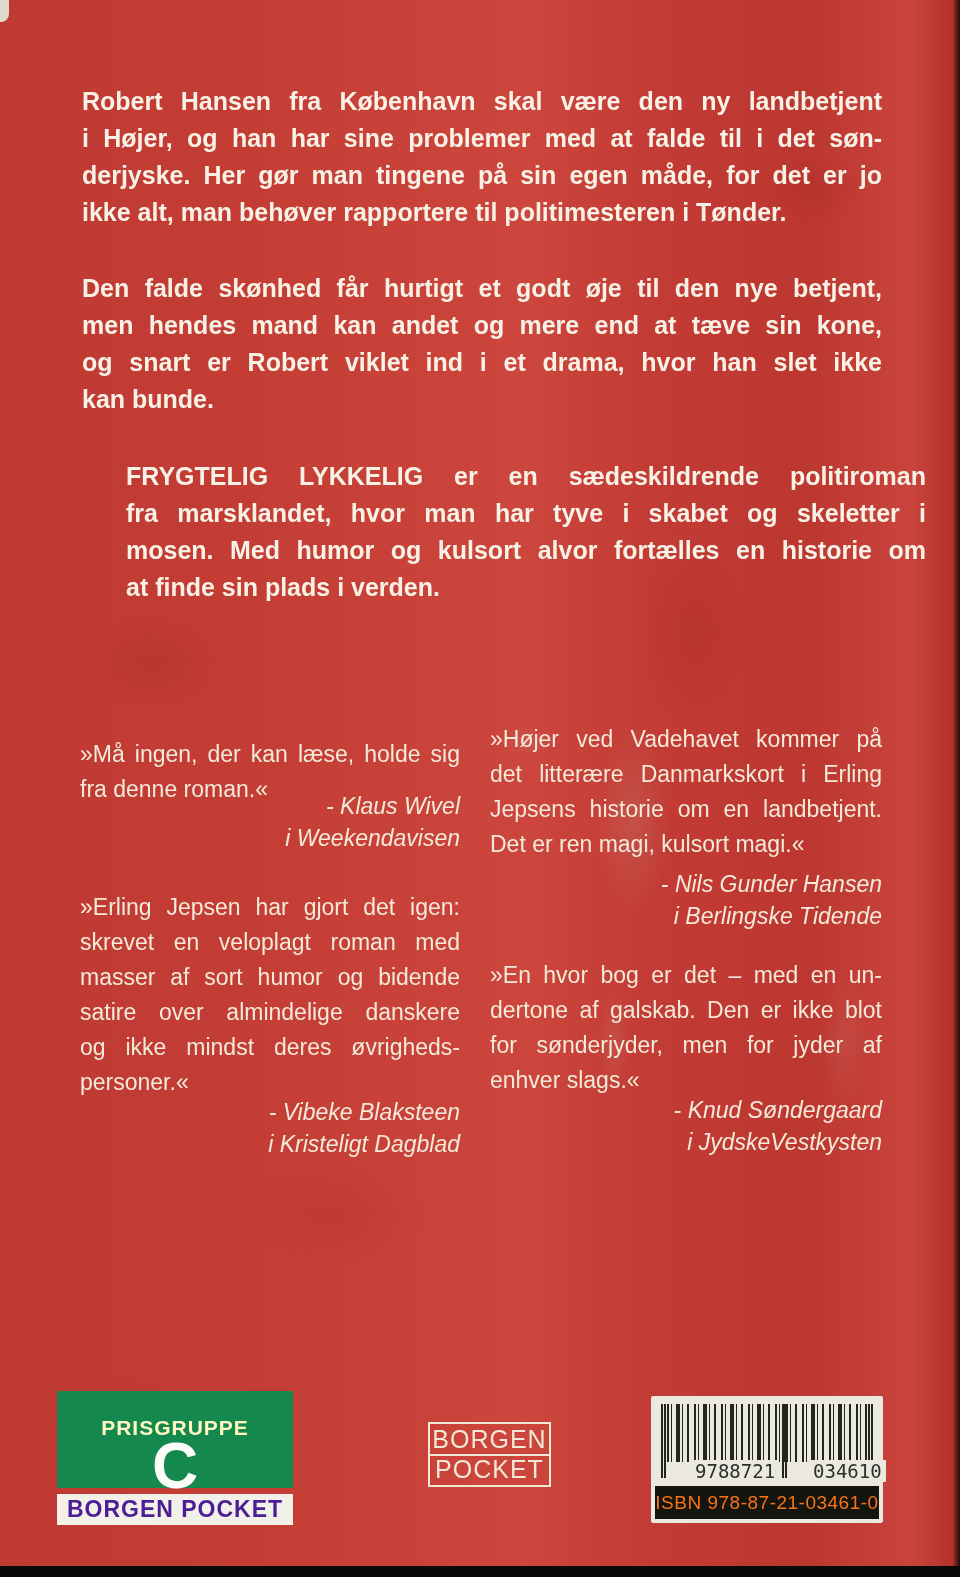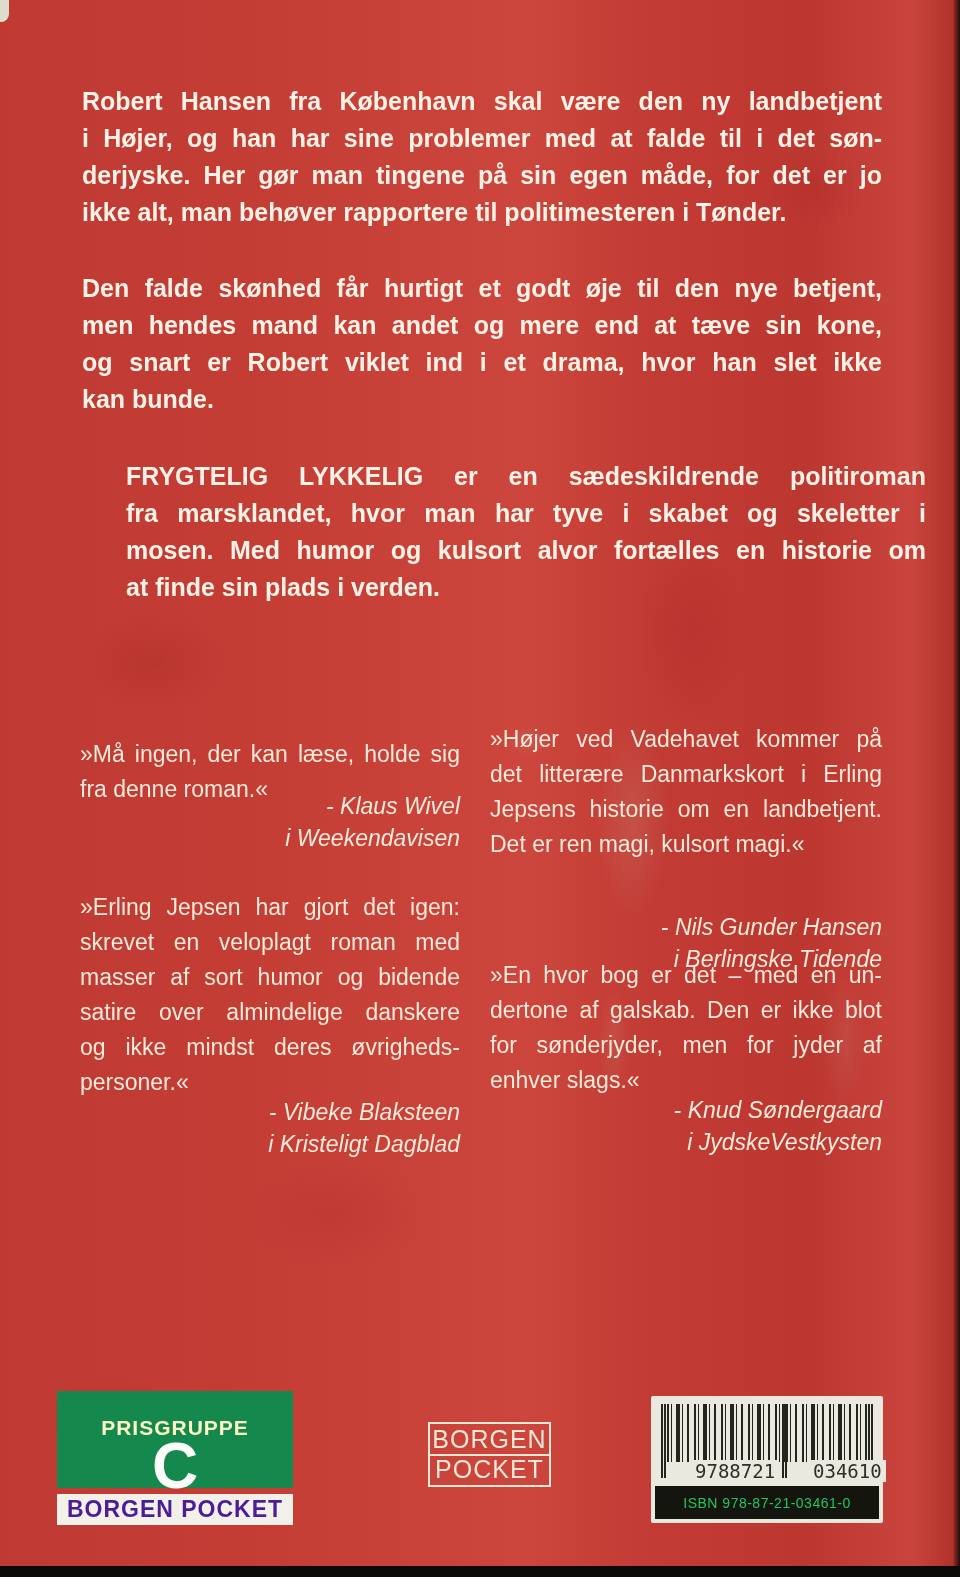--- a/index.html
+++ b/index.html
@@ -35,21 +35,21 @@
   #p1{top:83px;} #p2{top:270px;} #p3{top:458px;margin-left:44px;}
 
   
   .quote{font-size:23px;line-height:35px;color:#f3ead9;}
   .attr{font-size:23px;line-height:32px;color:#f3ead9;font-style:italic;}
   .attr .jline{text-align:right;}
   .lcol{left:80px;width:380px;}
   .rcol{left:490px;width:392px;}
   #lq1{top:722px;margin-top:15px;} #lq1a{top:790px;padding-right:4px;}
   #lq2{top:890px;} #lq2a{top:1096px;padding-right:4px;}
-  #rq1{top:722px;} #rq1a{top:911px;padding-right:12px;}
+  #rq1{top:722px;} #rq1a{top:868px;padding-right:12px;}
   #rq2{top:958px;} #rq2a{top:1094px;padding-right:12px;}
 
   
   #price-box{position:absolute;left:57px;top:1391px;width:236px;height:97px;background:#15884d;text-align:center;}
   #price-label{margin-top:25px;font-size:21px;font-weight:bold;letter-spacing:1px;color:#fef9c3;}
   #price-value{margin-top:-4px;font-size:64px;font-weight:bold;line-height:60px;color:#fbfdf9;}
   #publisher-strip{position:absolute;left:57px;top:1494px;width:236px;height:31px;background:#f1f0e9;
     display:flex;align-items:center;justify-content:center;}
   #publisher-strip span{font-size:23px;font-weight:bold;letter-spacing:1px;color:#4c1d95;}
 
@@ -67,21 +67,21 @@
       #23261f 9px 13px, #ebe8df 13px 15px, #23261f 15px 16px, #ebe8df 16px 20px,
       #23261f 20px 22px, #ebe8df 22px 27px);}
   .guard{position:absolute;top:8px;height:74px;width:5px;
     background:linear-gradient(90deg,#23261f 0 2px, rgba(0,0,0,0) 2px 3px, #23261f 3px 5px);}
   #guard-l{left:10px;} #guard-c{left:131px;} #guard-r{right:10px;}
   .bdigits{position:absolute;top:64px;font-family:"DejaVu Sans Mono", monospace;font-size:19px;color:#2c302b;
     background:#ebe8df;padding:0 4px;}
   #bdig-left{left:40px;} #bdig-right{left:158px;}
   #isbn-strip{position:absolute;left:4px;right:4px;bottom:4px;height:33px;background:#15150f;
     display:flex;align-items:center;justify-content:center;}
-  #isbn-strip span{font-size:14px;color:#22c55e;letter-spacing:0.5px;}
+  #isbn-strip span{font-size:19px;color:#f97316;letter-spacing:0.5px;}
 
   
   #edge-right{position:absolute;top:0;right:0;width:7px;height:100%;
     background:linear-gradient(90deg, rgba(60,10,10,0.1), #200d0c);}
   #edge-bottom{position:absolute;left:0;top:1566px;width:100%;height:11px;background:#0b0a09;}
   #speck-tl{position:absolute;left:0;top:0;width:9px;height:22px;background:rgba(225,238,222,0.9);
     border-radius:0 0 8px 0;}
 </style>
 </head>
 <body>

